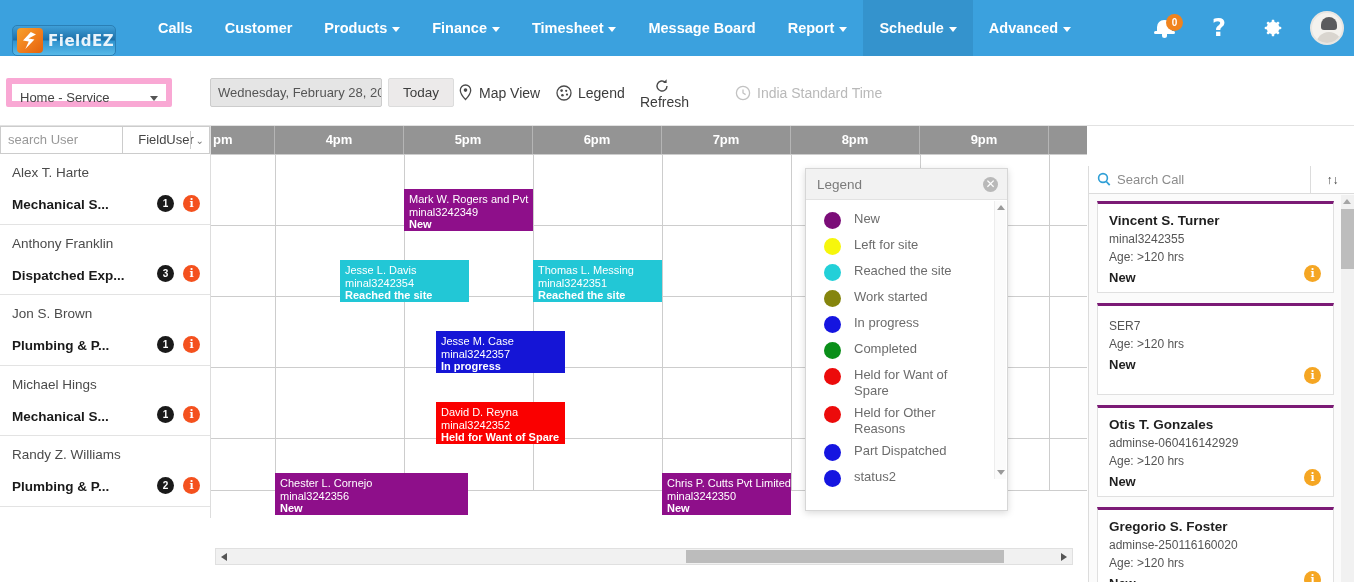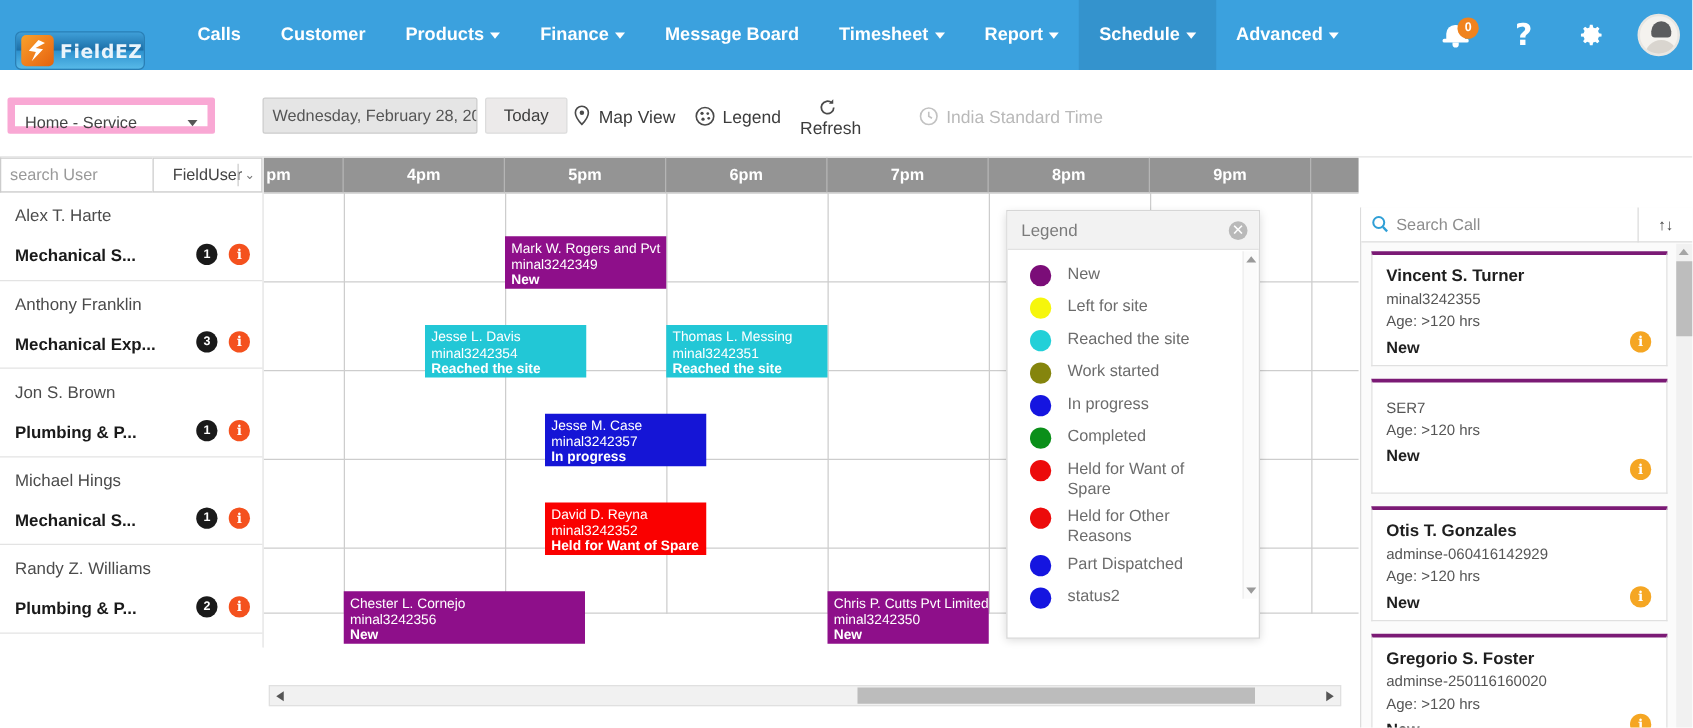--- a/index.html
+++ b/index.html
@@ -321,22 +321,22 @@
 <div class="topnav">
   <div class="logo-box">
     <div class="logo-mark"></div>
     <div class="logo-text">FieldEZ</div>
   </div>
   <div class="navitems" id="navitems">
       <div class="navitem"><span>Calls</span></div>
       <div class="navitem"><span>Customer</span></div>
       <div class="navitem"><span>Products</span><span class="caret-d"></span></div>
       <div class="navitem"><span>Finance</span><span class="caret-d"></span></div>
+      <div class="navitem"><span>Timesheet</span><span class="caret-d"></span></div>
       <div class="navitem"><span>Message Board</span></div>
-      <div class="navitem"><span>Timesheet</span><span class="caret-d"></span></div>
       <div class="navitem"><span>Report</span><span class="caret-d"></span></div>
       <div class="navitem active"><span>Schedule</span><span class="caret-d"></span></div>
       <div class="navitem"><span>Advanced</span><span class="caret-d"></span></div>
     </div>
   <div class="nav-right">
     <div class="nav-icon-cell">
       <div class="bell">
         <div class="bell-body"></div>
         <div class="bell-clap"></div>
         <div class="bell-badge">0</div>
@@ -420,21 +420,21 @@
   </div>
   <div id="userlist">
       <div class="user-row">
         <div class="user-name">Alex T. Harte</div>
         <div class="user-skill">Mechanical S...</div>
         <div class="badge-count">1</div>
         <div class="badge-info">i</div>
       </div>
       <div class="user-row">
         <div class="user-name">Anthony Franklin</div>
-        <div class="user-skill">Mechanical Exp...</div>
+        <div class="user-skill">Dispatched Exp...</div>
         <div class="badge-count">3</div>
         <div class="badge-info">i</div>
       </div>
       <div class="user-row">
         <div class="user-name">Jon S. Brown</div>
         <div class="user-skill">Plumbing &amp; P...</div>
         <div class="badge-count">1</div>
         <div class="badge-info">i</div>
       </div>
       <div class="user-row">

